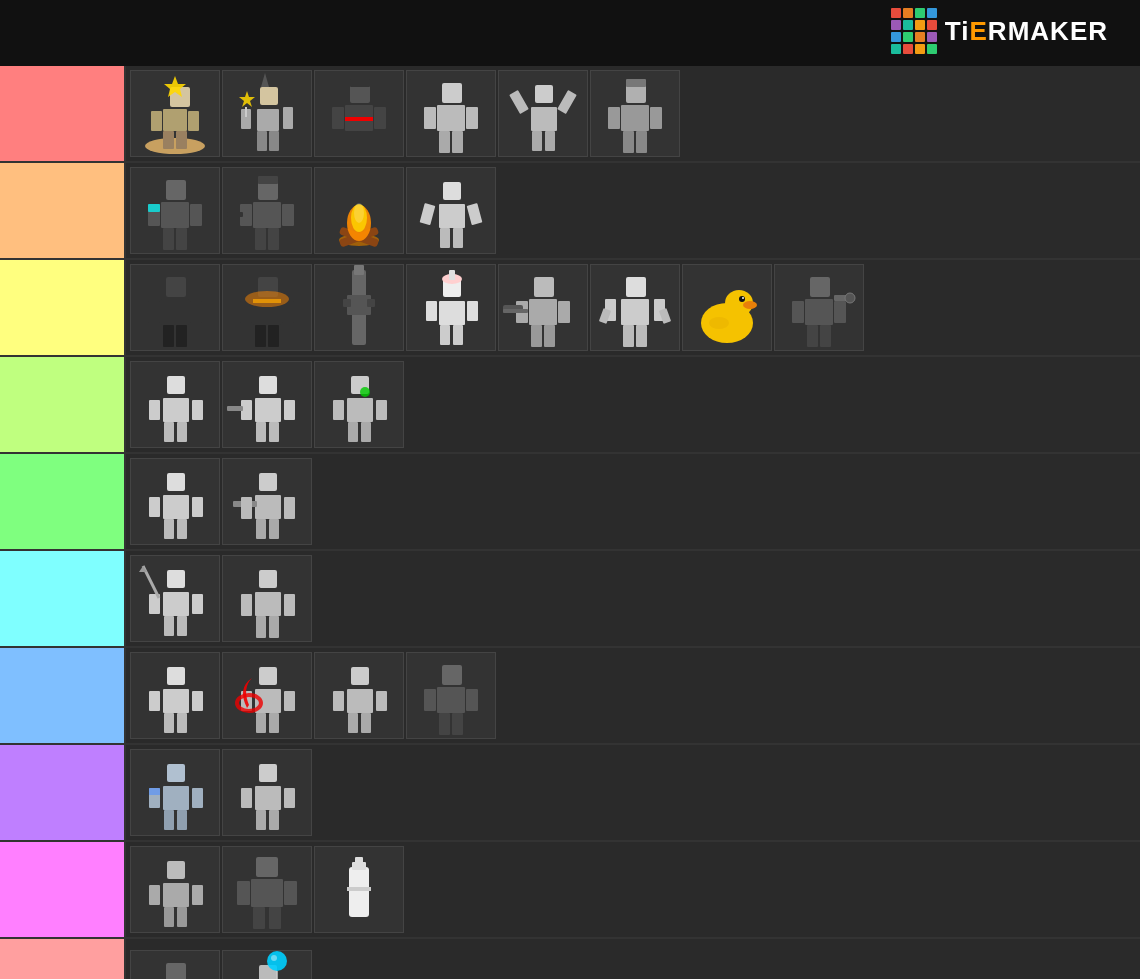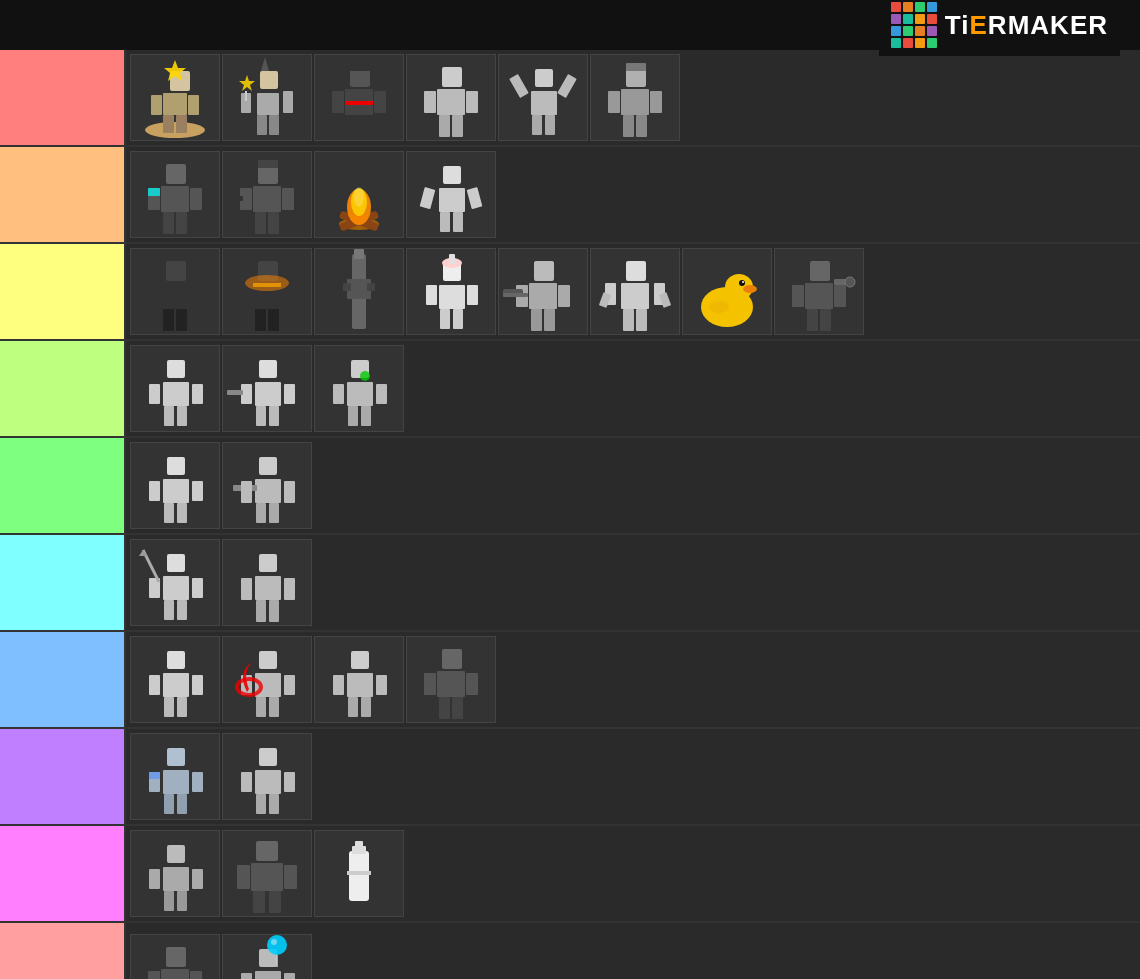--- a/index.html
+++ b/index.html
@@ -88,23 +88,23 @@
       position: relative;
       background: #111;
       padding: 8px 12px;
       display: flex;
       align-items: center;
       gap: 8px;
     }
 
     .top-bar {
       background: #111;
-      height: 50px;
+      height: 66px;
       display: flex;
-      align-items: center;
+      align-items: flex-start;
       justify-content: flex-end;
       padding-right: 20px;
     }
   </style>
 </head>
 <body>
 
 <div class="top-bar">
   <div class="tiermaker-wrapper">
     <div class="logo-grid">

